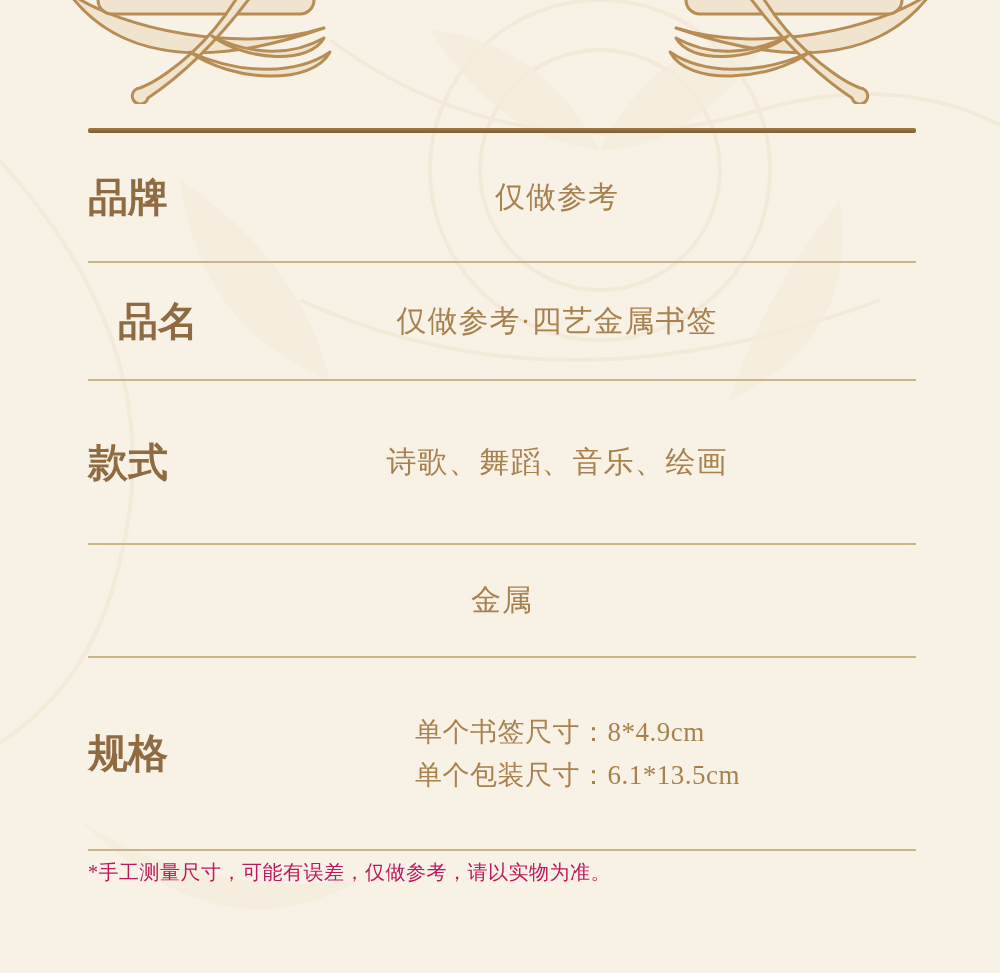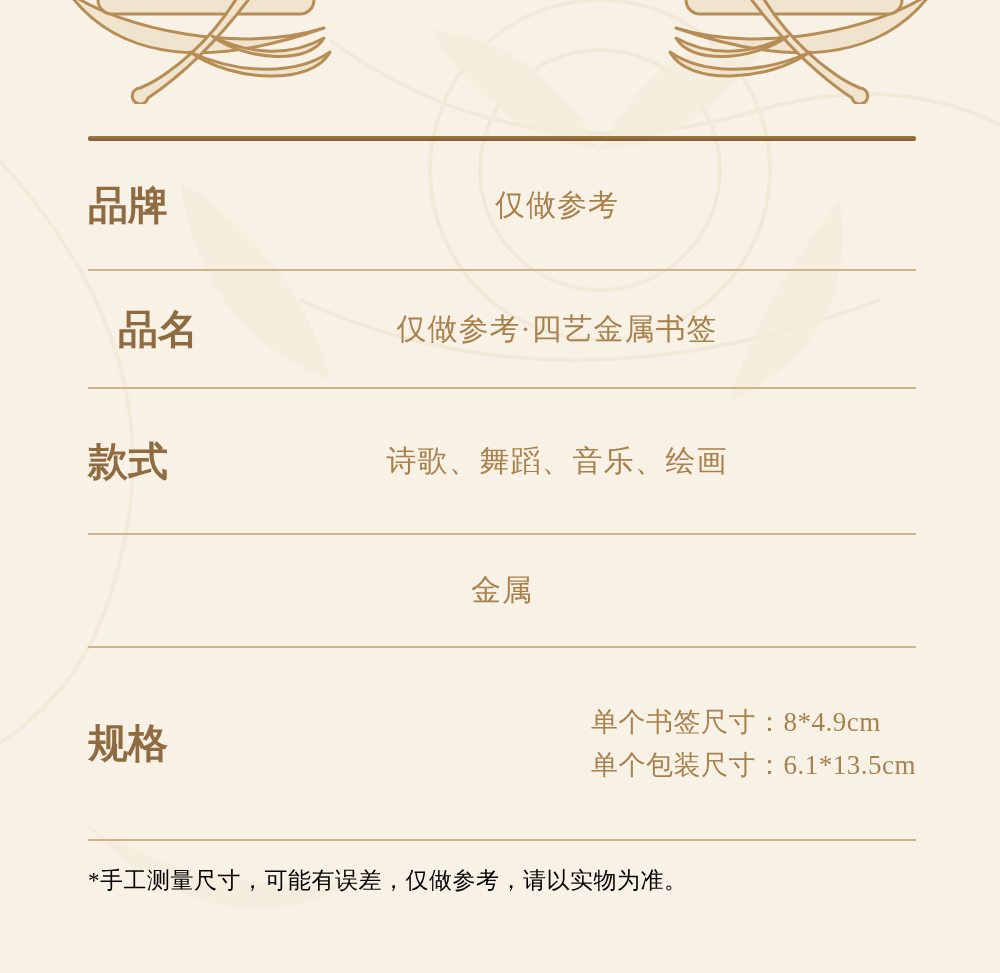--- a/index.html
+++ b/index.html
@@ -15,53 +15,53 @@
   
   .watermark{position:absolute;left:0;top:0;pointer-events:none;}
 
   
   .ornament{position:absolute;top:0;width:275px;height:104px;}
   .ornament-left{left:62px;}
   .ornament-right{left:663px;}
   .ornament svg{display:block;}
 
   
-  .content{position:absolute;left:88px;top:8px;width:828px;}
+  .content{position:absolute;left:88px;top:0;width:828px;}
   .top-rule{
     margin-top:128px;height:5px;border-radius:2px;
     background:linear-gradient(#a17a43,#7e5c33);
   }
   .row{
     display:flex;align-items:center;
     border-bottom:2px solid #cbb488;
     box-sizing:border-box;
   }
   .row-1{height:130px;}
   .row-2{height:118px;text-align:right;}
-  .row-3{height:146px;}
+  .row-3{height:164px;}
   .row-4{height:113px;}
   .row-5{height:193px;}
   .label{
     width:110px;flex:0 0 110px;
     font-size:40px;font-weight:bold;color:#8f6b41;
     white-space:nowrap;
   }
   .value{
     flex:1;display:flex;justify-content:center;
     font-size:30px;color:#a8824e;letter-spacing:1px;
     white-space:nowrap;
   }
   .value-specs{
-    justify-content:flex-end;
+    justify-content:flex-start;
     padding-left:217px;
   }
   .spec-lines{font-size:27px;line-height:43px;color:#a8824e;text-align:left;letter-spacing:0.5px;}
   .footnote{
-    margin-top:24px;
-    font-size:23px;color:#000000;letter-spacing:0.5px;
+    margin-top:8px;
+    font-size:20px;color:#be185d;letter-spacing:0.5px;
   }
 </style>
 </head>
 <body>
 
 <div class="page">
 
   <svg class="watermark" width="1000" height="973" viewBox="0 0 1000 973">
     <g fill="none" stroke="#f2e9d8" stroke-width="4" opacity="0.9">
       <path d="M-40,120 Q180,330 120,560 Q90,700 -30,760"></path>

